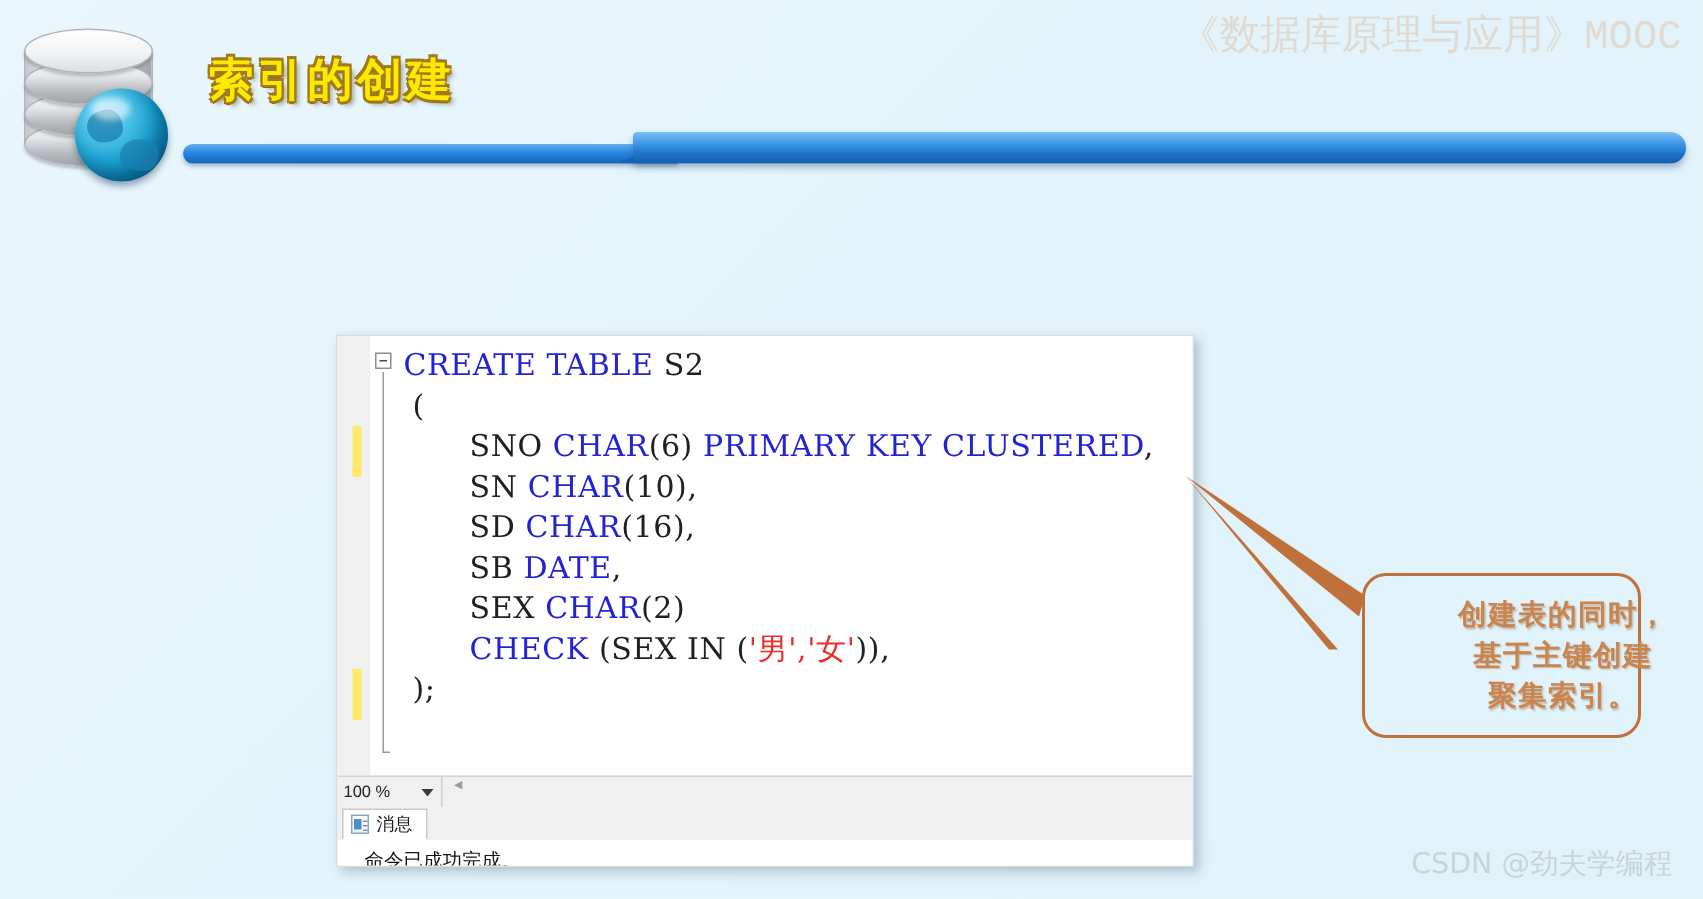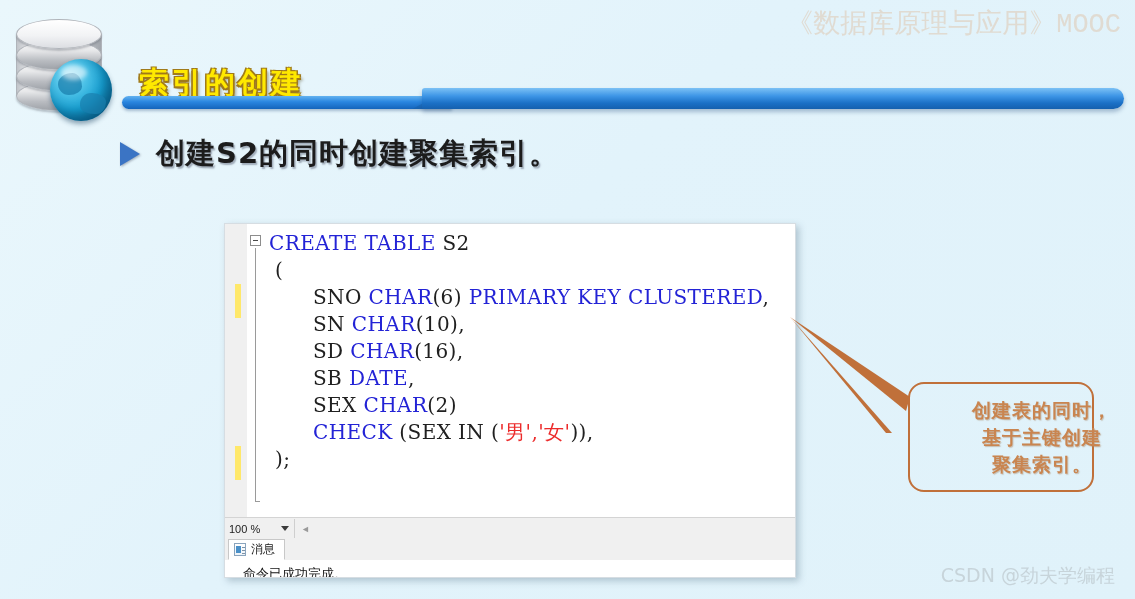--- a/index.html
+++ b/index.html
@@ -111,21 +111,21 @@
     width: 26px; height: 15px;
     border-radius: 50%;
     background: rgba(255,255,255,.55);
     filter: blur(2px);
   }
 
   
   #header-title {
     position: absolute;
     left: 139px;
-    top: 63px;
+    top: 33px;
     font-family: "DejaVu Sans", sans-serif;
     font-size: 30px;
     font-weight: bold;
     color: #ffe900;
     letter-spacing: 3px;
     white-space: nowrap;
     text-shadow:
       -1.5px -1.5px 0 #a07a1a,
        1.5px -1.5px 0 #a07a1a,
       -1.5px  1.5px 0 #a07a1a,
@@ -288,21 +288,20 @@
   
   #zoom-strip {
     position: absolute;
     left: 0;
     top: 293px;
     right: 0;
     height: 21px;
     background: #f0f0f0;
     border-top: 1px solid #d4d4d4;
     display: flex;
-    align-items: center;
   }
   #zoom-box {
     width: 70px;
     height: 20px;
     background: #f0f0f0;
     border-right: 1px solid #cfcfcf;
     display: flex;
     align-items: center;
     justify-content: space-between;
     padding: 0 5px 0 4px;
@@ -470,24 +469,20 @@
   </div>
 
   <div id="header-title">索引的创建</div>
 
   <div id="divider">
     <div class="thin"></div>
     <div class="ramp"></div>
     <div class="thick"></div>
   </div>
 
-  <div id="bullet-row">
-    <div id="bullet-triangle"></div>
-    <div id="bullet-text">创建S2的同时创建聚集索引。</div>
-  </div>
 
   <div id="code-panel">
 
     <div id="editor-area">
       <div id="gutter">
         <div class="change-bar b1"></div>
         <div class="change-bar b2"></div>
       </div>
       <div id="fold-col">
         <div id="fold-box"></div>

